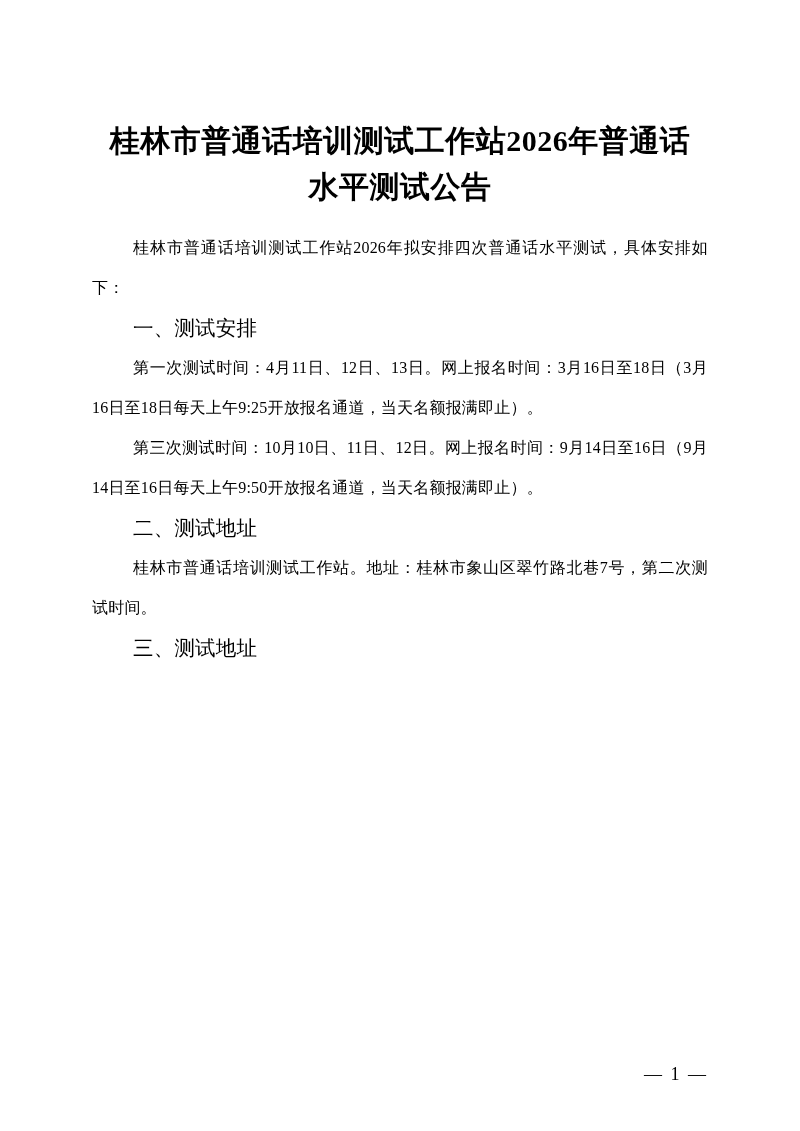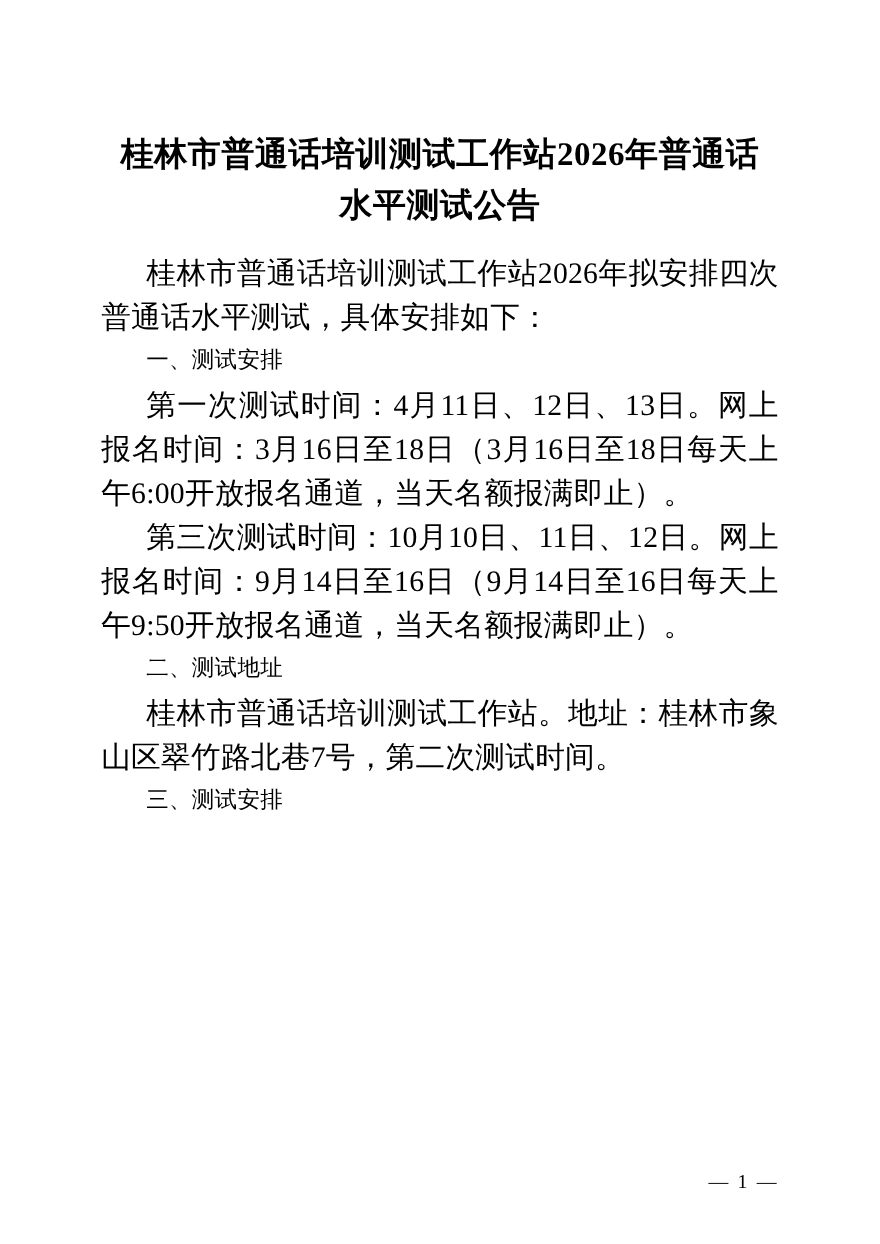--- a/index.html
+++ b/index.html
@@ -26,21 +26,21 @@
     font-family: "Liberation Serif", serif;
     font-weight: bold;
     font-size: 30px;
     line-height: 46px;
     text-align: center;
     letter-spacing: 0.5px;
     margin: 0 0 18px 0;
     padding: 0 8px;
   }
   .para {
-    font-size: 27px;
+    font-size: 16px;
     line-height: 40px;
     text-align: justify;
     text-justify: inter-ideograph;
     margin: 0;
     letter-spacing: 0.2px;
   }
   .para.indent {
     text-indent: 41px;
   }
   .heading {
@@ -65,23 +65,23 @@
 </head>
 <body>
 
 <div class="page">
 
   <h1 class="doc-title">桂林市普通话培训测试工作站2026年普通话水平测试公告</h1>
 
   <p class="para indent">桂林市普通话培训测试工作站2026年拟安排四次普通话水平测试，具体安排如下：</p>
 
   <h2 class="heading">一、测试安排</h2>
-  <p class="para indent">第一次测试时间：4月11日、12日、13日。网上报名时间：3月16日至18日（3月16日至18日每天上午6:00开放报名通道，当天名额报满即止）。</p>
+  <p class="para indent">第一次测试时间：4月11日、12日、13日。网上报名时间：3月16日至18日（3月16日至18日每天上午9:25开放报名通道，当天名额报满即止）。</p>
   <p class="para indent">第三次测试时间：10月10日、11日、12日。网上报名时间：9月14日至16日（9月14日至16日每天上午9:50开放报名通道，当天名额报满即止）。</p>
 
   <h2 class="heading">二、测试地址</h2>
   <p class="para indent">桂林市普通话培训测试工作站。地址：桂林市象山区翠竹路北巷7号，第二次测试时间。</p>
 
-  <h2 class="heading">三、测试安排</h2>
+  <h2 class="heading">三、测试地址</h2>
 
   <div class="footer">— 1 —</div>
 
 </div>
 
 </body></html>

